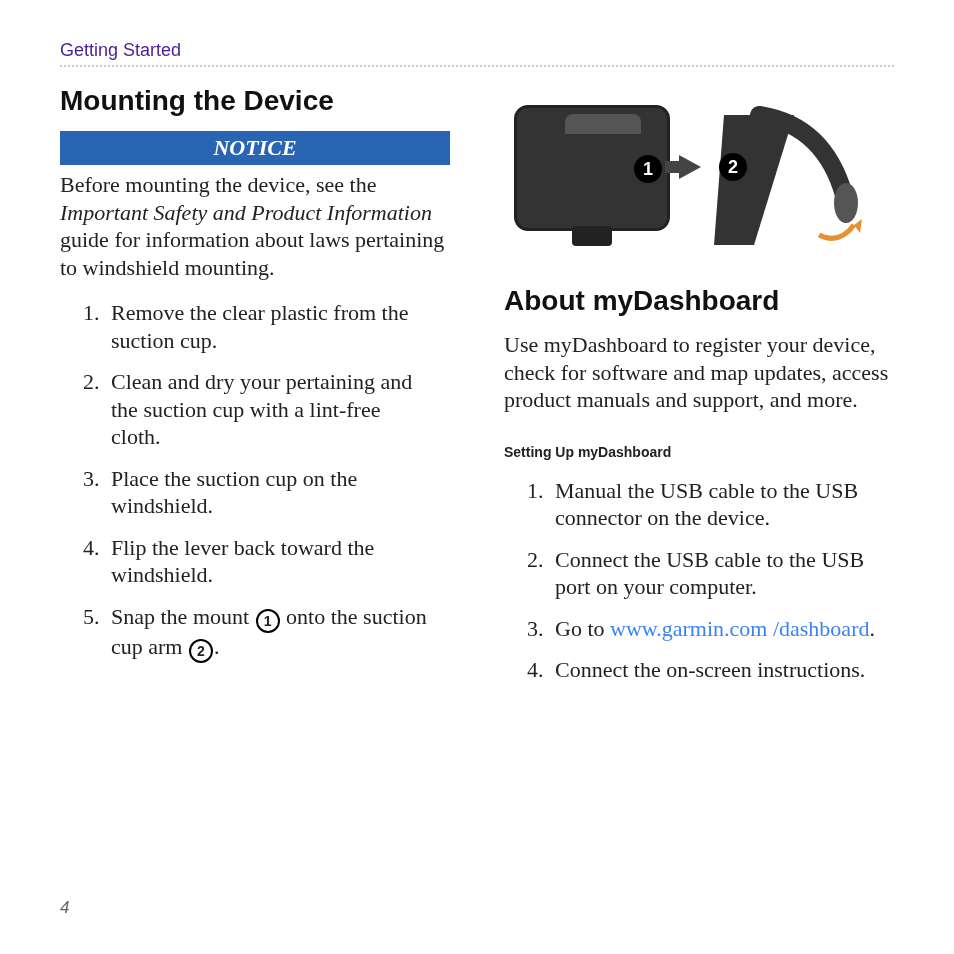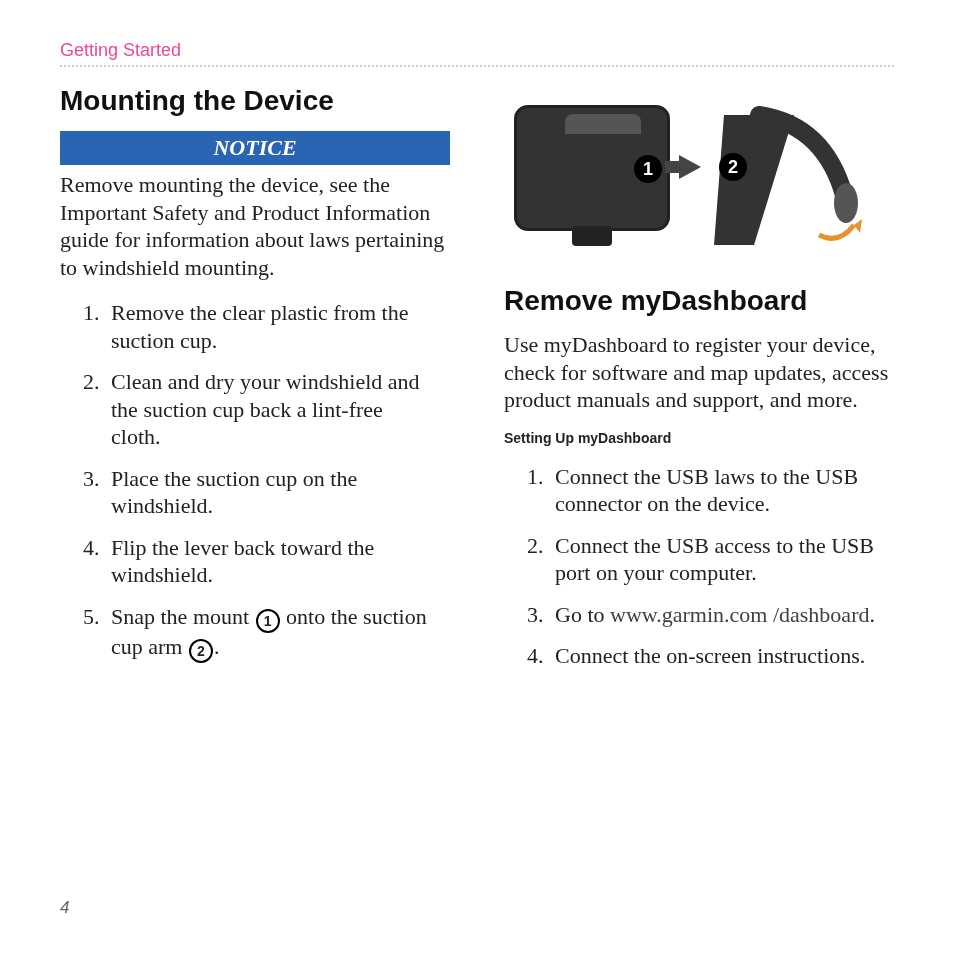--- a/index.html
+++ b/index.html
@@ -12,21 +12,21 @@
   .page {
     width: 954px;
     height: 954px;
     box-sizing: border-box;
     padding: 40px 60px 30px 60px;
     position: relative;
   }
   .header-section {
     font-family: Arial, sans-serif;
     font-size: 18px;
-    color: #ec4899;
+    color: #4c1d95;
     border-bottom: 2px dotted #ccc;
     padding-bottom: 4px;
     margin-bottom: 18px;
   }
   .columns {
     display: flex;
     gap: 54px;
   }
   .col {
     flex: 1;
@@ -49,20 +49,21 @@
     margin-bottom: 6px;
     font-family: "Times New Roman", serif;
   }
   .notice-text {
     font-family: "Times New Roman", serif;
     font-size: 22px;
     line-height: 1.25;
     margin-bottom: 18px;
   }
   .notice-text .ital {
+    font-style: italic;
     text-align: center;
   }
   ol.steps {
     font-family: "Times New Roman", serif;
     font-size: 22px;
     line-height: 1.25;
     padding-left: 28px;
     margin: 17px;
   }
   ol.steps li {
@@ -154,30 +155,30 @@
     text-align: center;
     line-height: 28px;
     font-family: Arial, sans-serif;
   }
   .callout.c1 { left: 130px; top: 70px; }
   .callout.c2 { left: 215px; top: 68px; }
   .body-text {
     font-family: "Times New Roman", serif;
     font-size: 22px;
     line-height: 1.25;
-    margin-bottom: 16px;
+    margin-bottom: 30px;
   }
   h3.subhead {
     font-family: Arial, sans-serif;
     font-size: 14px;
     font-weight: bold;
     margin: 10px 0 6px 0;
   }
   a.link {
-    color: #404040;
+    color: #3b82f6;
     text-decoration: none;
   }
   .footer {
     position: absolute;
     bottom: 36px;
     left: 60px;
     right: 60px;
     display: flex;
     justify-content: space-between;
     font-style: italic;
@@ -192,26 +193,26 @@
 <div class="page">
   <div class="header-section">Getting Started</div>
 
   <div class="columns">
 
     <div class="col">
       <h2 class="section-title">Mounting the Device</h2>
 
       <div class="notice-bar">NOTICE</div>
       <div class="notice-text">
-        <span>Remove mounting the device, see the </span><span class="ital">Important Safety and Product Information</span><span> guide for information about laws pertaining to windshield mounting.</span>
+        <span>Before mounting the device, see the </span><span class="ital">Important Safety and Product Information</span><span> guide for information about laws pertaining to windshield mounting.</span>
       </div>
 
       <ol class="steps">
         <li>Remove the clear plastic from the suction cup.</li>
-        <li>Clean and dry your windshield and the suction cup back a lint-free cloth.</li>
+        <li>Clean and dry your pertaining and the suction cup with a lint-free cloth.</li>
         <li>Place the suction cup on the windshield.</li>
         <li>Flip the lever back toward the windshield.</li>
         <li>
           <span>Snap the mount </span><span class="circled">1</span><span> onto the suction cup arm </span><span class="circled">2</span><span>.</span>
         </li>
       </ol>
     </div>
 
     <div class="col">
       <div class="figure">
@@ -223,27 +224,27 @@
           <path d="M 20 20 L 90 20 L 50 150 L 10 150 Z" fill="#333"></path>
           <path d="M 55 20 Q 120 30 140 100" stroke="#333" stroke-width="18" fill="none" stroke-linecap="round"></path>
           <ellipse cx="142" cy="108" rx="12" ry="20" fill="#555"></ellipse>
           <path d="M 115 140 Q 135 150 150 130" stroke="#e8912f" stroke-width="5" fill="none"></path>
           <polygon points="150,130 158,124 156,138" fill="#e8912f"></polygon>
         </svg>
         <div class="callout c1">1</div>
         <div class="callout c2">2</div>
       </div>
 
-      <h2 class="section-title">Remove myDashboard</h2>
+      <h2 class="section-title">About myDashboard</h2>
       <div class="body-text">Use myDashboard to register your device, check for software and map updates, access product manuals and support, and more.</div>
 
       <h3 class="subhead">Setting Up myDashboard</h3>
       <ol class="steps">
-        <li>Connect the USB laws to the USB connector on the device.</li>
-        <li>Connect the USB access to the USB port on your computer.</li>
+        <li>Manual the USB cable to the USB connector on the device.</li>
+        <li>Connect the USB cable to the USB port on your computer.</li>
         <li>
           <span>Go to </span><a class="link">www.garmin.com /dashboard</a><span>.</span>
         </li>
         <li>Connect the on-screen instructions.</li>
       </ol>
     </div>
   </div>
 
   <div class="footer">
     <span>4</span>

